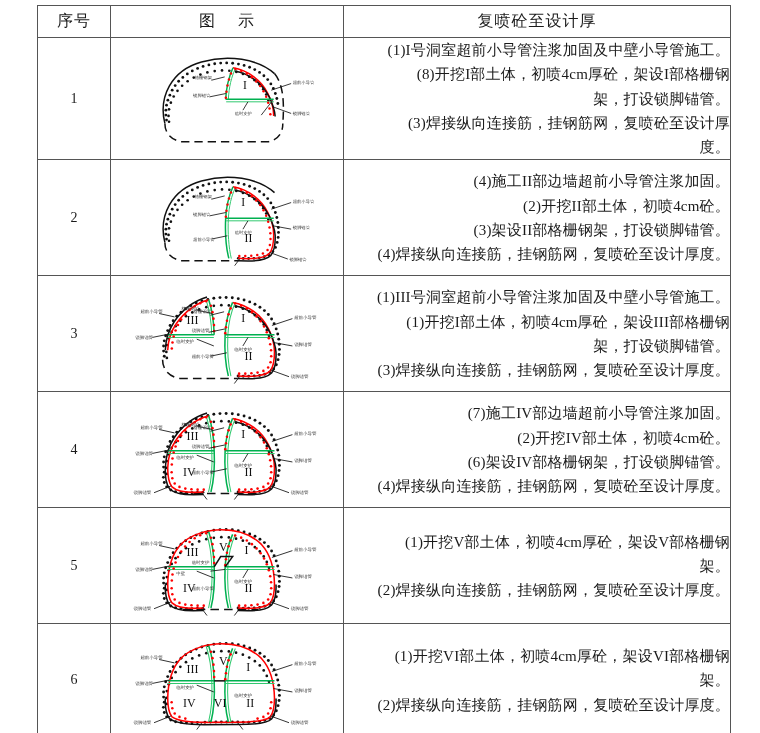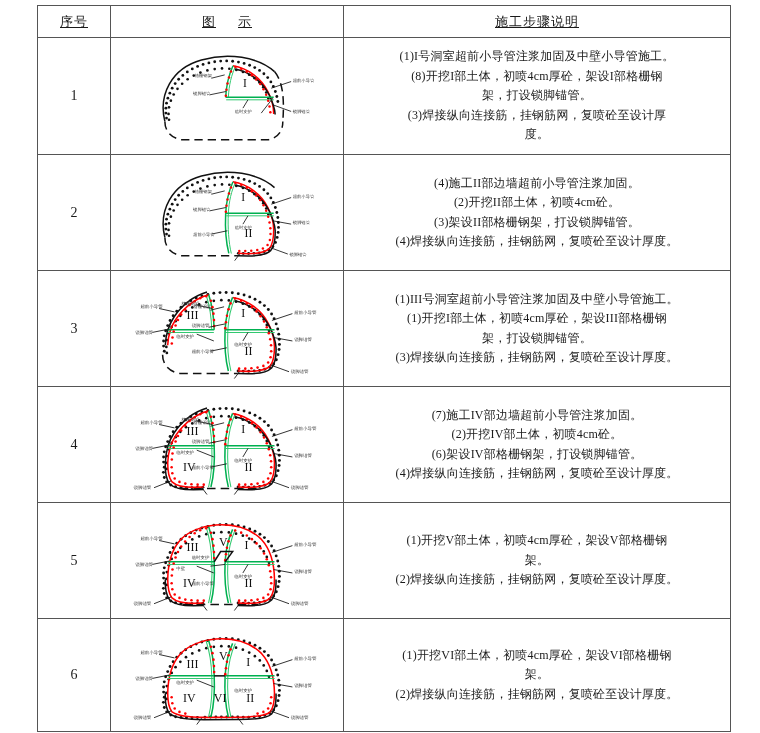--- a/index.html
+++ b/index.html
@@ -3,24 +3,24 @@
 <meta charset="utf-8">
 <style>
   html,body{margin:0;padding:0;background:#ffffff;}
   body{width:760px;height:733px;overflow:hidden;font-family:"Liberation Serif","DejaVu Serif",serif;color:#1a1a1a;}
   .page{position:relative;width:760px;height:733px;}
   table.main{position:absolute;left:37px;top:5px;width:693px;border-collapse:collapse;table-layout:fixed;}
   table.main td,table.main th{border:1px solid #555;padding:0;vertical-align:middle;}
   .col-no{width:73px;}
   .col-fig{width:233px;}
   .col-desc{width:387px;}
-  thead th{height:31px;font-weight:normal;font-size:13px;letter-spacing:1px;text-align:center;border-bottom:2px solid #333;text-decoration:underline;}
+  thead th{height:31px;font-weight:normal;font-size:16px;letter-spacing:1px;text-align:center;border-bottom:2px solid #333;}
   .hdr-fig span.sp{display:inline-block;width:22px;}
   td.no{text-align:center;font-size:14px;}
-  td.desc{padding:8px 10px 8px 14px;font-size:12px;line-height:1.62;text-align:center;letter-spacing:.2px;}
+  td.desc{padding:8px 10px 8px 14px;font-size:15px;line-height:1.62;text-align:right;letter-spacing:.2px;}
   td.fig{padding:0;}
   .figwrap{width:233px;display:flex;align-items:center;justify-content:center;}
   svg{display:block;}
   .rn{font-family:"Liberation Serif","DejaVu Serif",serif;font-style:normal;}
   .lbl{font-size:2.6px;fill:#3a3a3a;font-family:"Liberation Sans",sans-serif;}
   .lead{stroke:#111;stroke-width:.5;fill:none;}
   .outer{stroke:#111;stroke-width:.9;fill:none;}
   .dashed{stroke:#111;stroke-width:.9;fill:none;stroke-dasharray:5 3;}
   .green{stroke:#00b050;stroke-width:.9;fill:none;}
   .greenthin{stroke:#31c96f;stroke-width:.6;fill:none;}
@@ -35,21 +35,21 @@
   <table class="main">
     <colgroup>
       <col class="col-no">
         <col class="col-fig">
         <col class="col-desc">
     </colgroup>
     <thead>
       <tr>
         <th>序号</th>
         <th class="hdr-fig"><span>图</span><span class="sp"></span><span>示</span></th>
-        <th>施工步骤说明</th>
+        <th>复喷砼至设计厚</th>
       </tr>
     </thead>
     <tbody>
 
       <tr style="height:117px;">
         <td class="no">1</td>
         <td class="fig">
           <div class="figwrap">
             <svg viewBox="0 0 120 62" width="200" height="103">
               <g>

